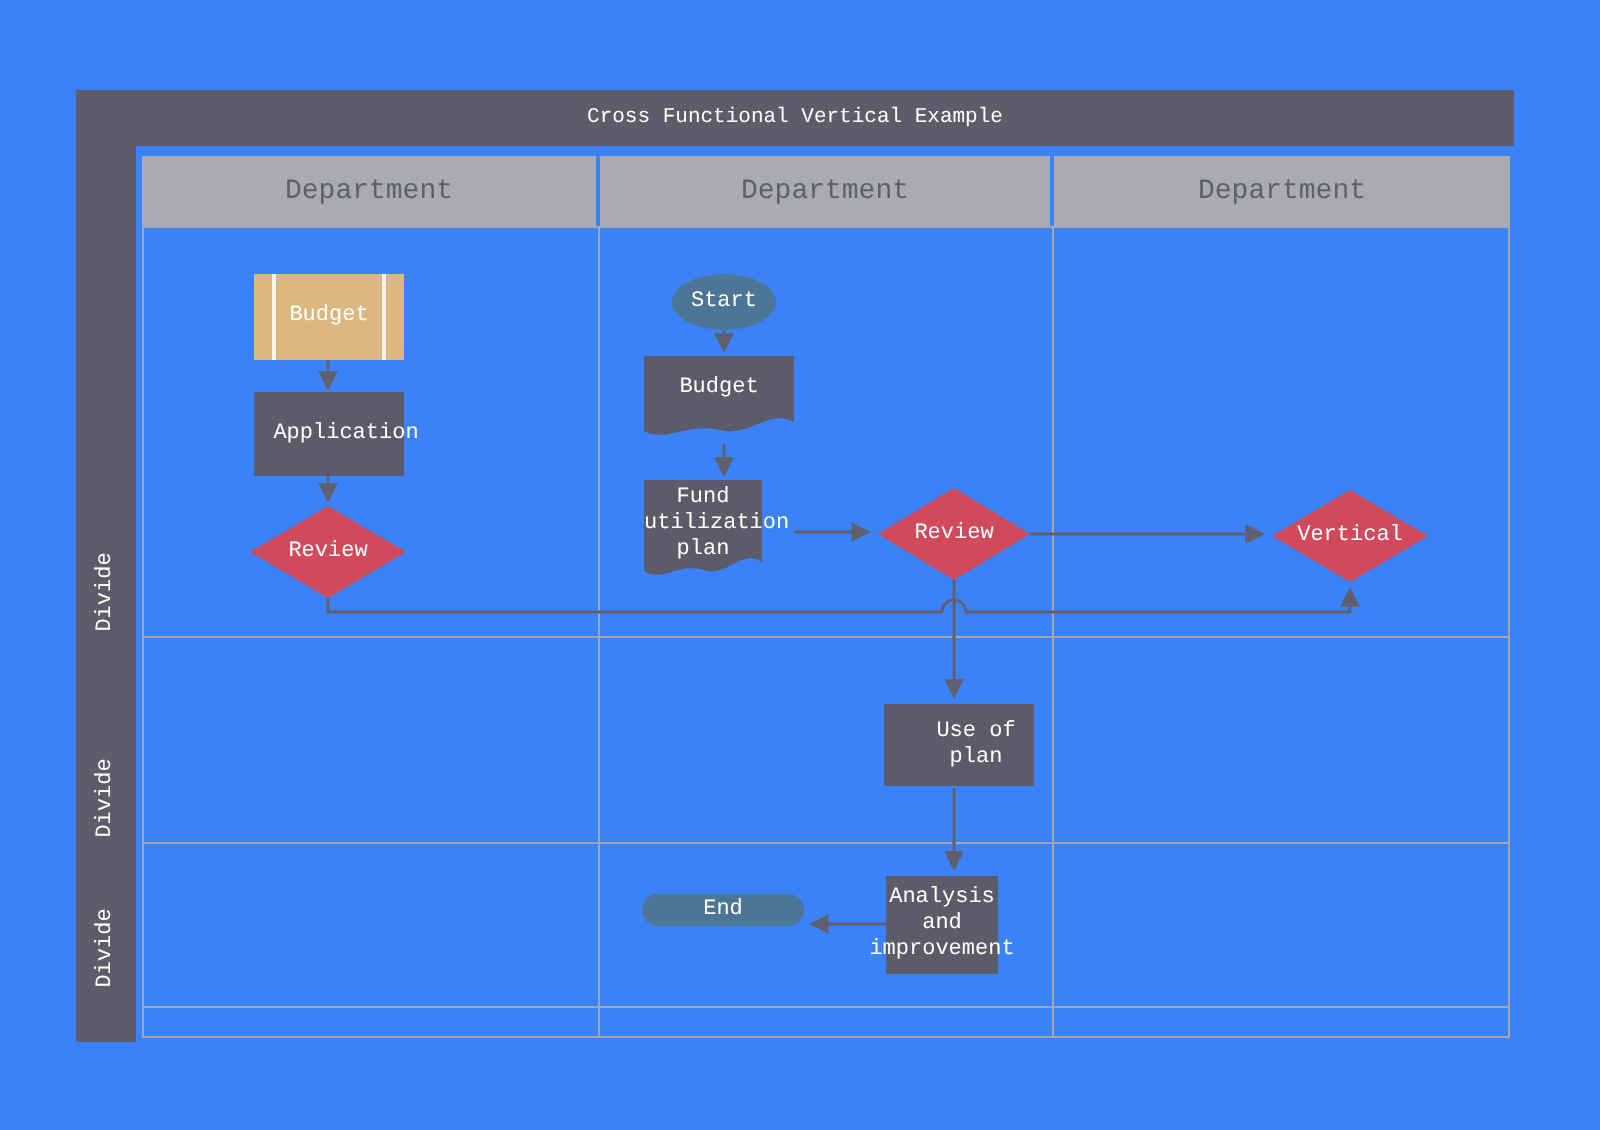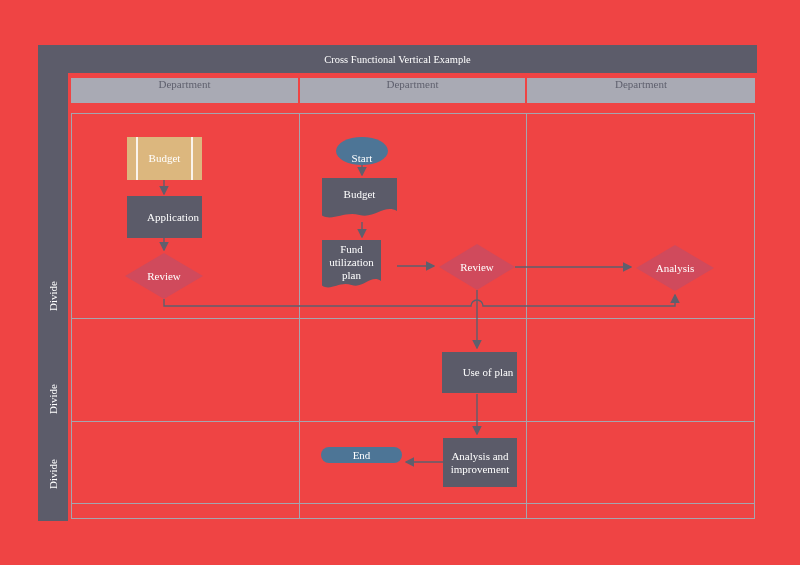--- a/index.html
+++ b/index.html
@@ -1,25 +1,25 @@
 <!DOCTYPE html>
 <html><head>
 <meta charset="utf-8">
 <style>
   html,body{margin:0;padding:0;background:#fff;}
-  .canvas{position:relative;width:800px;height:565px;background:#ef4444;overflow:hidden;
-          font-family:Liberation Serif, serif;}
+  .canvas{position:relative;width:800px;height:565px;background:#3b82f6;overflow:hidden;
+          font-family:Liberation Mono, monospace;}
   .titlebar{position:absolute;left:38px;top:45px;width:719px;height:28px;background:#5c5c6a;
             color:#fff;display:flex;align-items:center;justify-content:center;font-size:10.5px;}
   .leftbar{position:absolute;left:38px;top:72px;width:30px;height:449px;background:#5c5c6a;}
   .lane-label{position:absolute;left:37px;width:32px;height:34px;display:flex;
               align-items:center;justify-content:center;}
   .lane-label span{transform:rotate(-90deg);white-space:nowrap;color:#fff;font-size:11px;}
-  .hdr{position:absolute;top:78px;height:25px;background:#a9aab4;color:#5f606e;
-       display:flex;justify-content:center;font-size:11px;}
+  .hdr{position:absolute;top:78px;height:35px;background:#a9aab4;color:#5f606e;
+       display:flex;align-items:center;justify-content:center;font-size:14px;}
   .grid{position:absolute;left:71px;top:113px;width:684px;height:406px;
         border:1px solid #a5a5af;box-sizing:border-box;}
   .vline{position:absolute;top:113px;height:406px;width:1px;background:#a5a5af;}
   .hline{position:absolute;left:71px;width:684px;height:1px;background:#a5a5af;}
   .node{position:absolute;display:flex;align-items:center;justify-content:center;
         color:#fff;font-size:11px;text-align:center;line-height:13px;box-sizing:border-box;}
   .proc{background:#5b5b69;padding-left:17px;}
   .pre{background:#dcb77e;}
   .pre::before,.pre::after{content:"";position:absolute;top:0;bottom:0;width:2px;
         background:rgba(255,255,255,.85);}
@@ -92,45 +92,45 @@
   <div class="node pre" style="left:127px;top:137px;width:75px;height:43px;">
     <span class="nlabel">Budget</span>
   </div>
   <div class="node proc" style="left:127px;top:196px;width:75px;height:42px;">
     <span class="nlabel">Application</span>
   </div>
   <div class="node diamond" style="left:125px;top:253px;width:78px;height:46px;">
     <span class="nlabel">Review</span>
   </div>
 
-  <div class="node term ell" style="left:336px;top:137px;width:52px;height:28px;align-items:flex-end;">
+  <div class="node term ell" style="left:336px;top:137px;width:52px;height:28px;">
     <span class="nlabel">Start</span>
   </div>
   <div class="node doc" style="left:322px;top:178px;width:75px;height:44px;">
     <svg viewBox="0 0 75 44" preserveAspectRatio="none">
       <path d="M0,0 H75 V33 C62,26 53,41 37.5,37 C22,33 11,43.5 0,37.5 Z" fill="#5b5b69"></path>
     </svg>
     <span class="nlabel" style="top:10px;">Budget</span>
   </div>
   <div class="node doc" style="left:322px;top:240px;width:59px;height:52px;">
     <svg viewBox="0 0 75 52" preserveAspectRatio="none">
       <path d="M0,0 H75 V41 C62,34 53,49 37.5,45 C22,41 11,51.5 0,45.5 Z" fill="#5b5b69"></path>
     </svg>
     <span class="nlabel" style="top:3px;">Fund utilization plan</span>
   </div>
   <div class="node diamond" style="left:439px;top:244px;width:76px;height:46px;">
     <span class="nlabel">Review</span>
   </div>
   <div class="node proc" style="left:442px;top:352px;width:75px;height:41px;">
     <span class="nlabel">Use of plan</span>
   </div>
-  <div class="node proc" style="left:443px;top:438px;width:74px;height:49px;padding:2px;">
+  <div class="node proc" style="left:443px;top:438px;width:56px;height:49px;padding:2px;">
     <span class="nlabel">Analysis and improvement</span>
   </div>
   <div class="node term stad" style="left:321px;top:447px;width:81px;height:16px;">
     <span class="nlabel">End</span>
   </div>
 
   <div class="node diamond" style="left:636px;top:245px;width:78px;height:46px;">
-    <span class="nlabel">Analysis</span>
+    <span class="nlabel">Vertical</span>
   </div>
 
 </div>
 
 </body></html>

